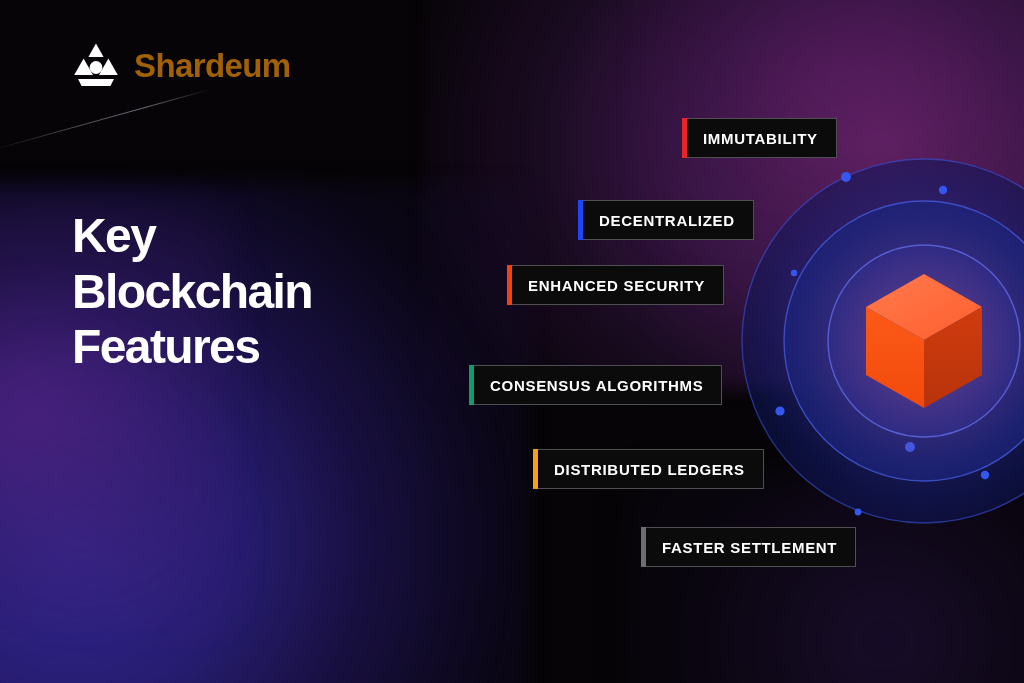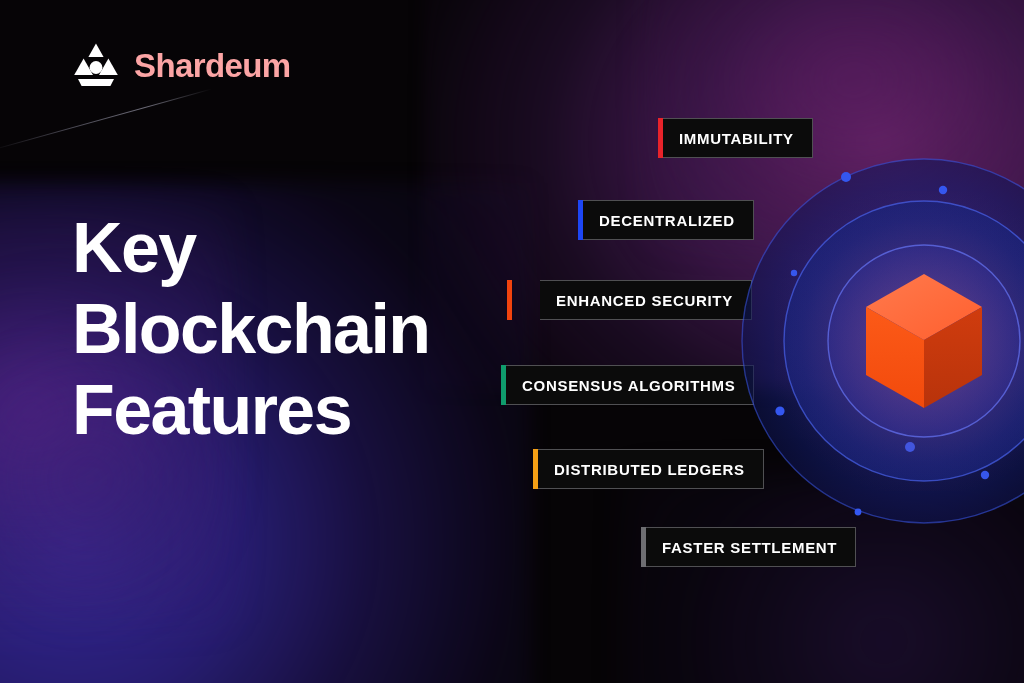--- a/index.html
+++ b/index.html
@@ -92,33 +92,33 @@
     transform-origin:left center;
   }
 
   
   .logo {
     position:absolute; left:72px; top:42px;
     display:flex; align-items:center; gap:14px;
   }
   .logo-mark { width:48px; height:46px; display:block; }
   .logo-word {
-    color:#fca5a5;
+    color:#a16207;
     font-size:33px;
     font-weight:600;
     letter-spacing:-0.6px;
     line-height:1;
     white-space:nowrap;
   }
 
   
   .headline {
     position:absolute; left:72px; top:208px;
     color:#ffffff;
-    font-size:70px;
+    font-size:48px;
     font-weight:700;
     line-height:1.16;
     letter-spacing:-1.6px;
     white-space:pre-line;
   }
 
   
   .features { position:absolute; left:0; top:0; width:1024px; height:683px; }
   .badge {
     position:absolute;
@@ -137,24 +137,24 @@
   .badge-label {
     color:#ffffff;
     font-size:15px;
     font-weight:700;
     letter-spacing:0.7px;
     white-space:nowrap;
     line-height:1;
   }
 
   
-  .badge.b0 { left:658px; top:118px;justify-content:space-between; }
+  .badge.b0 { left:682px; top:118px;justify-content:space-between; }
   .badge.b1 { left:578px; top:200px;justify-content:center; }
-  .badge.b2 { left:507px; top:280px;gap:28px; }
-  .badge.b3 { left:469px; top:365px;margin-left:32px; }
+  .badge.b2 { left:507px; top:265px; }
+  .badge.b3 { left:469px; top:365px; }
   .badge.b4 { left:533px; top:449px; }
   .badge.b5 { left:641px; top:527px; }
 
   
   .orbit-wrap {
     position:absolute;
     left:738px; top:155px;
     width:372px; height:372px;
   }
   .orbit-svg { position:absolute; inset:0; width:372px; height:372px; }

